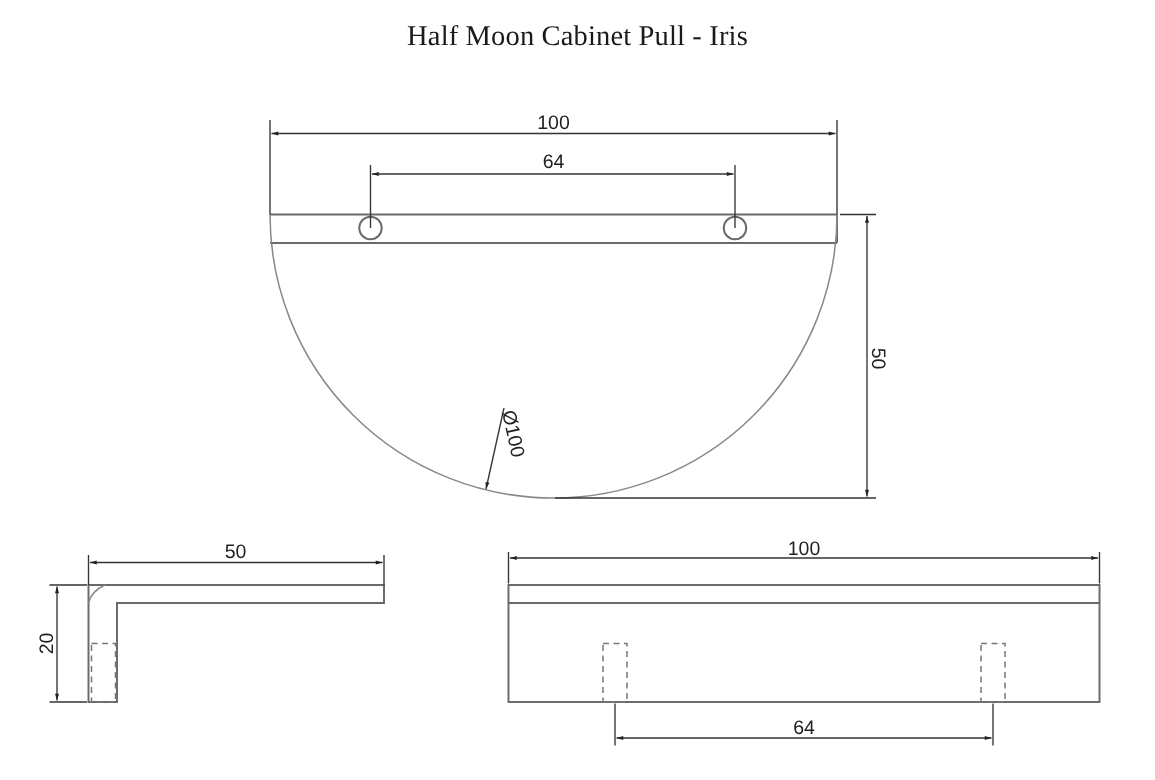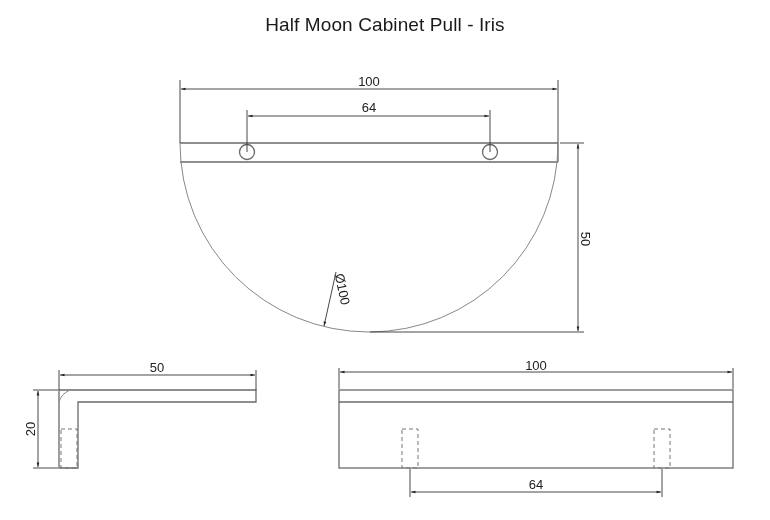--- a/index.html
+++ b/index.html
@@ -1,19 +1,19 @@
 <!DOCTYPE html>
 <html><head>
 <meta charset="utf-8">
 <style>
   html, body { margin: 0; padding: 0; background: #ffffff; }
   body { width: 770px; height: 520px; position: relative; overflow: hidden; }
   .title {
     position: absolute; left: 0; top: 14px; width: 770px; text-align: center;
-    font-family: Liberation Sans, sans-serif; font-size: 19px; color: #1a1a1a; letter-spacing: 0.1px;
+    font-family: Liberation Serif, serif; font-size: 19px; color: #1a1a1a; letter-spacing: 0.1px;
   }
   svg.drawing { position: absolute; left: 0; top: 0; }
   .dim-text { font-family: "Liberation Sans", sans-serif; font-size: 13px; fill: #222; }
   .edge { stroke: #6a6a6a; stroke-width: 1.3; fill: none; }
   .thin { stroke: #333; stroke-width: 0.9; fill: none; }
   .hidden { stroke: #777; stroke-width: 1; fill: none; stroke-dasharray: 4 3; }
   .arc { stroke: #888; stroke-width: 1; fill: none; }
 </style>
 </head>
 <body>

